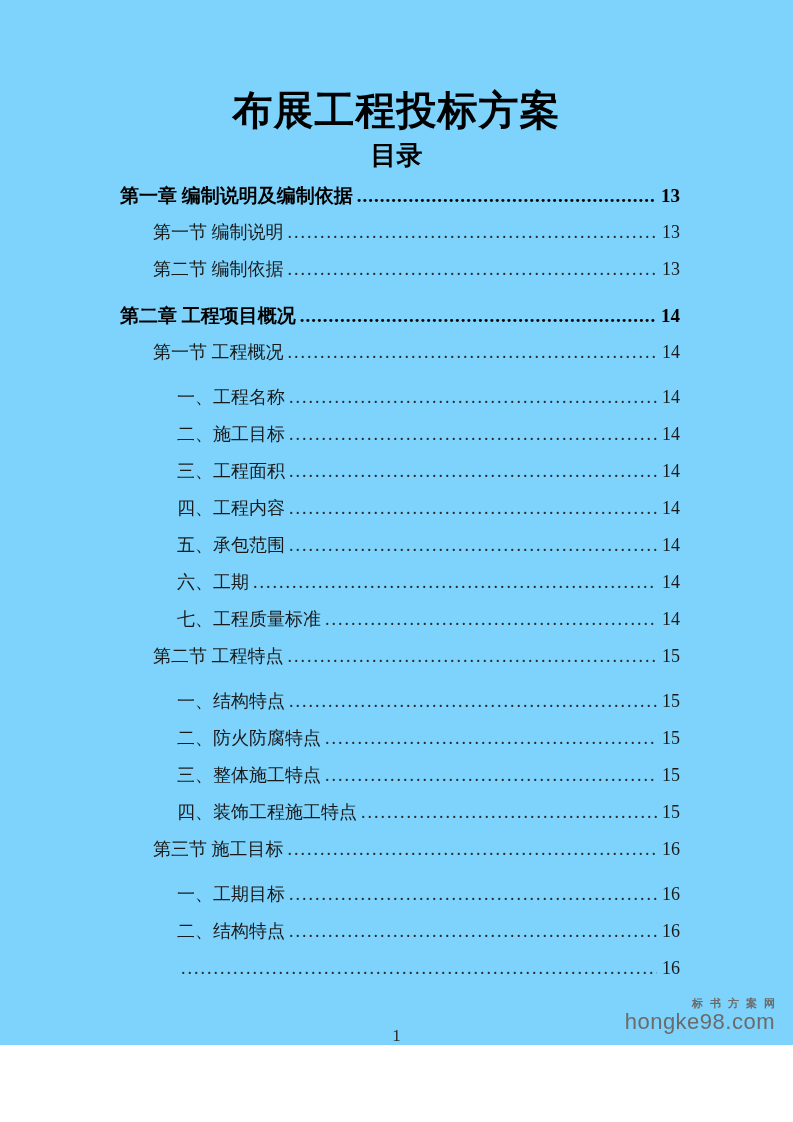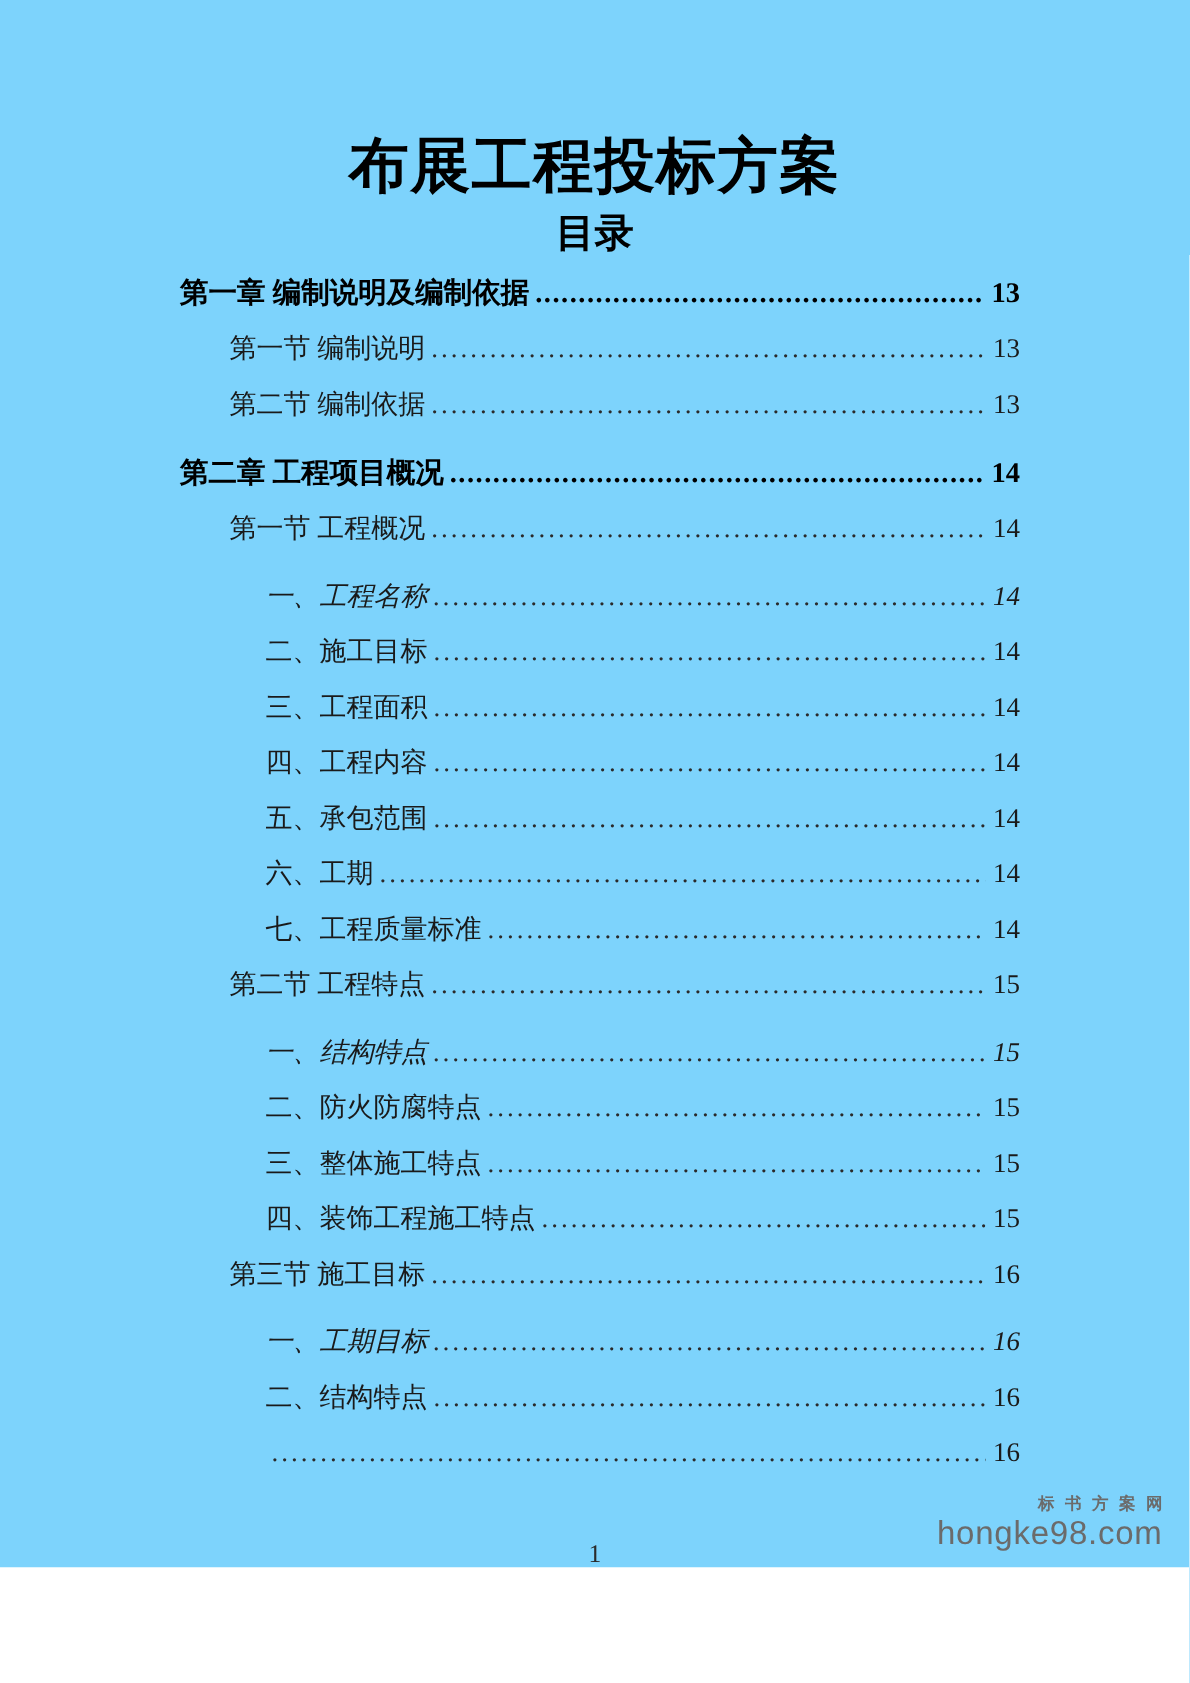--- a/index.html
+++ b/index.html
@@ -46,21 +46,21 @@
     white-space: nowrap;
   }
   .toc-row.level-1 {
     font-weight: bold;
     font-size: 19px;
     color: #000000;
     margin-top: 9px;
   }
   .toc-row.level-2 { padding-left: 33px; text-align: center; }
   .toc-row.level-3 { padding-left: 57px; }
-  .toc-row.level-2 + .toc-row.level-3 { margin-top: 8px; font-style: italic; }
+  .toc-row.level-2 + .toc-row.level-3 { margin-top: 8px; }
   .toc-label { flex: 0 0 auto; }
   .toc-leader {
     flex: 1 1 auto;
     overflow: hidden;
     margin: 0 5px 0 4px;
     letter-spacing: 2px;
     color: #2a2a2a;
   }
   .level-1 .toc-leader { letter-spacing: 1px; color: #000000; }
   .toc-page { flex: 0 0 auto; }

